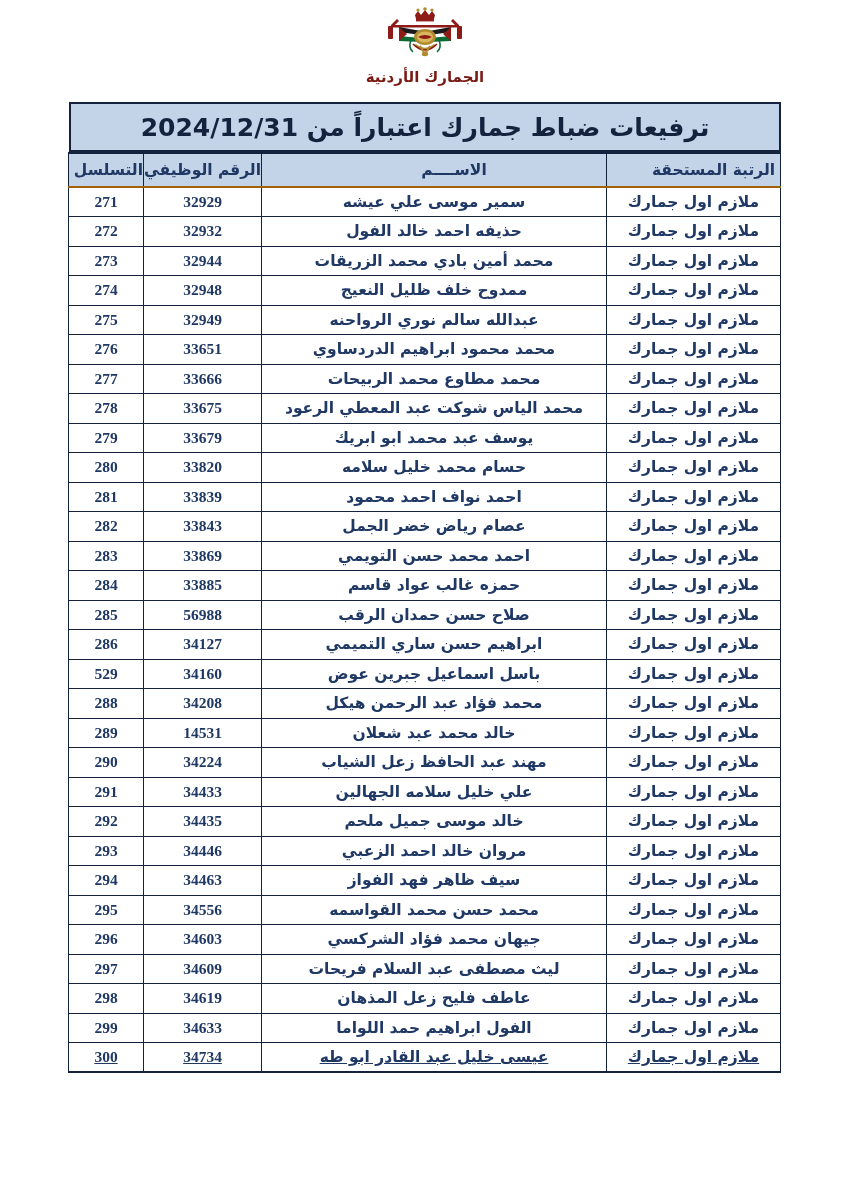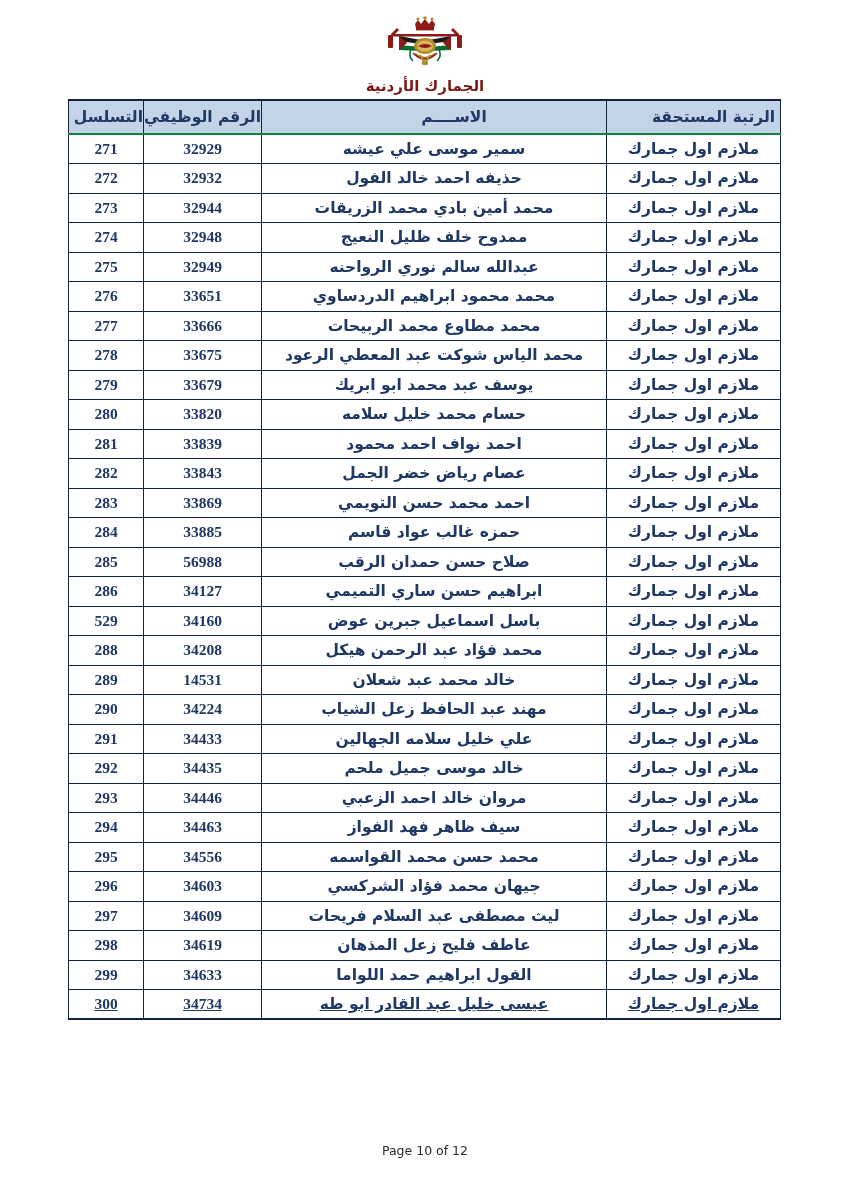--- a/index.html
+++ b/index.html
@@ -19,21 +19,21 @@
     width: 850px;
     height: 1192px;
     position: relative;
     background: #ffffff;
     box-sizing: border-box;
   }
 
   
   .header-block {
     width: 100%;
-    padding-top: 15px;
+    padding-top: 6px;
     display: flex;
     flex-direction: column;
     align-items: center;
   }
   .emblem {
     width: 96px;
     height: 56px;
     position: relative;
   }
   .emblem svg { display: block; }
@@ -94,21 +94,21 @@
     color: #1f3864;
     padding: 0;
   }
   table.roster thead th {
     background: #c3d3e8;
     height: 34px;
     font-size: 15.5px;
     font-weight: bold;
     text-align: center;
     border-top: 2px solid #15223d;
-    border-bottom: 2px solid #15803d;
+    border-bottom: 2px solid #a16207;
     white-space: nowrap;
     overflow: hidden;
     padding-left: 40px;
   }
   table.roster tbody td {
     height: 29.5px;
     font-size: 15.5px;
     font-weight: bold;
     text-align: center;
     background: #ffffff;
@@ -190,20 +190,23 @@
         <path d="M43 40 L48 48 L53 40" stroke="#b08a2e" stroke-width="2" fill="none"></path>
         <ellipse cx="48" cy="48" rx="3.2" ry="2.2" fill="#b08a2e"></ellipse>
         <path d="M34 34 q-3 8 2 12" stroke="#0a6b34" stroke-width="1.6" fill="none"></path>
         <path d="M62 34 q3 8 -2 12" stroke="#0a6b34" stroke-width="1.6" fill="none"></path>
       </svg>
     </div>
 
     <div class="org-calligraphy">الجمارك الأردنية</div>
   </div>
 
+  <div class="title-bar">
+    <span class="title-text">ترفيعات ضباط جمارك اعتباراً من 2024/12/31</span>
+  </div>
 
   <div class="tbl-wrap">
     <table class="roster">
       <colgroup>
         <col class="c-rank">
         <col class="c-name">
         <col class="c-jobno">
         <col class="c-seq">
       </colgroup>
       <thead>
@@ -392,15 +395,14 @@
           <tr>
             <td class="cell-rank">ملازم اول جمارك</td>
             <td class="cell-name">عيسى خليل عبد القادر ابو طه</td>
             <td class="cell-jobno">34734</td>
             <td class="cell-seq">300</td>
           </tr>
         </tbody>
     </table>
   </div>
 
-  <div class="footer">Page 10 of 12</div>
 
 </div>
 
 </body></html>

